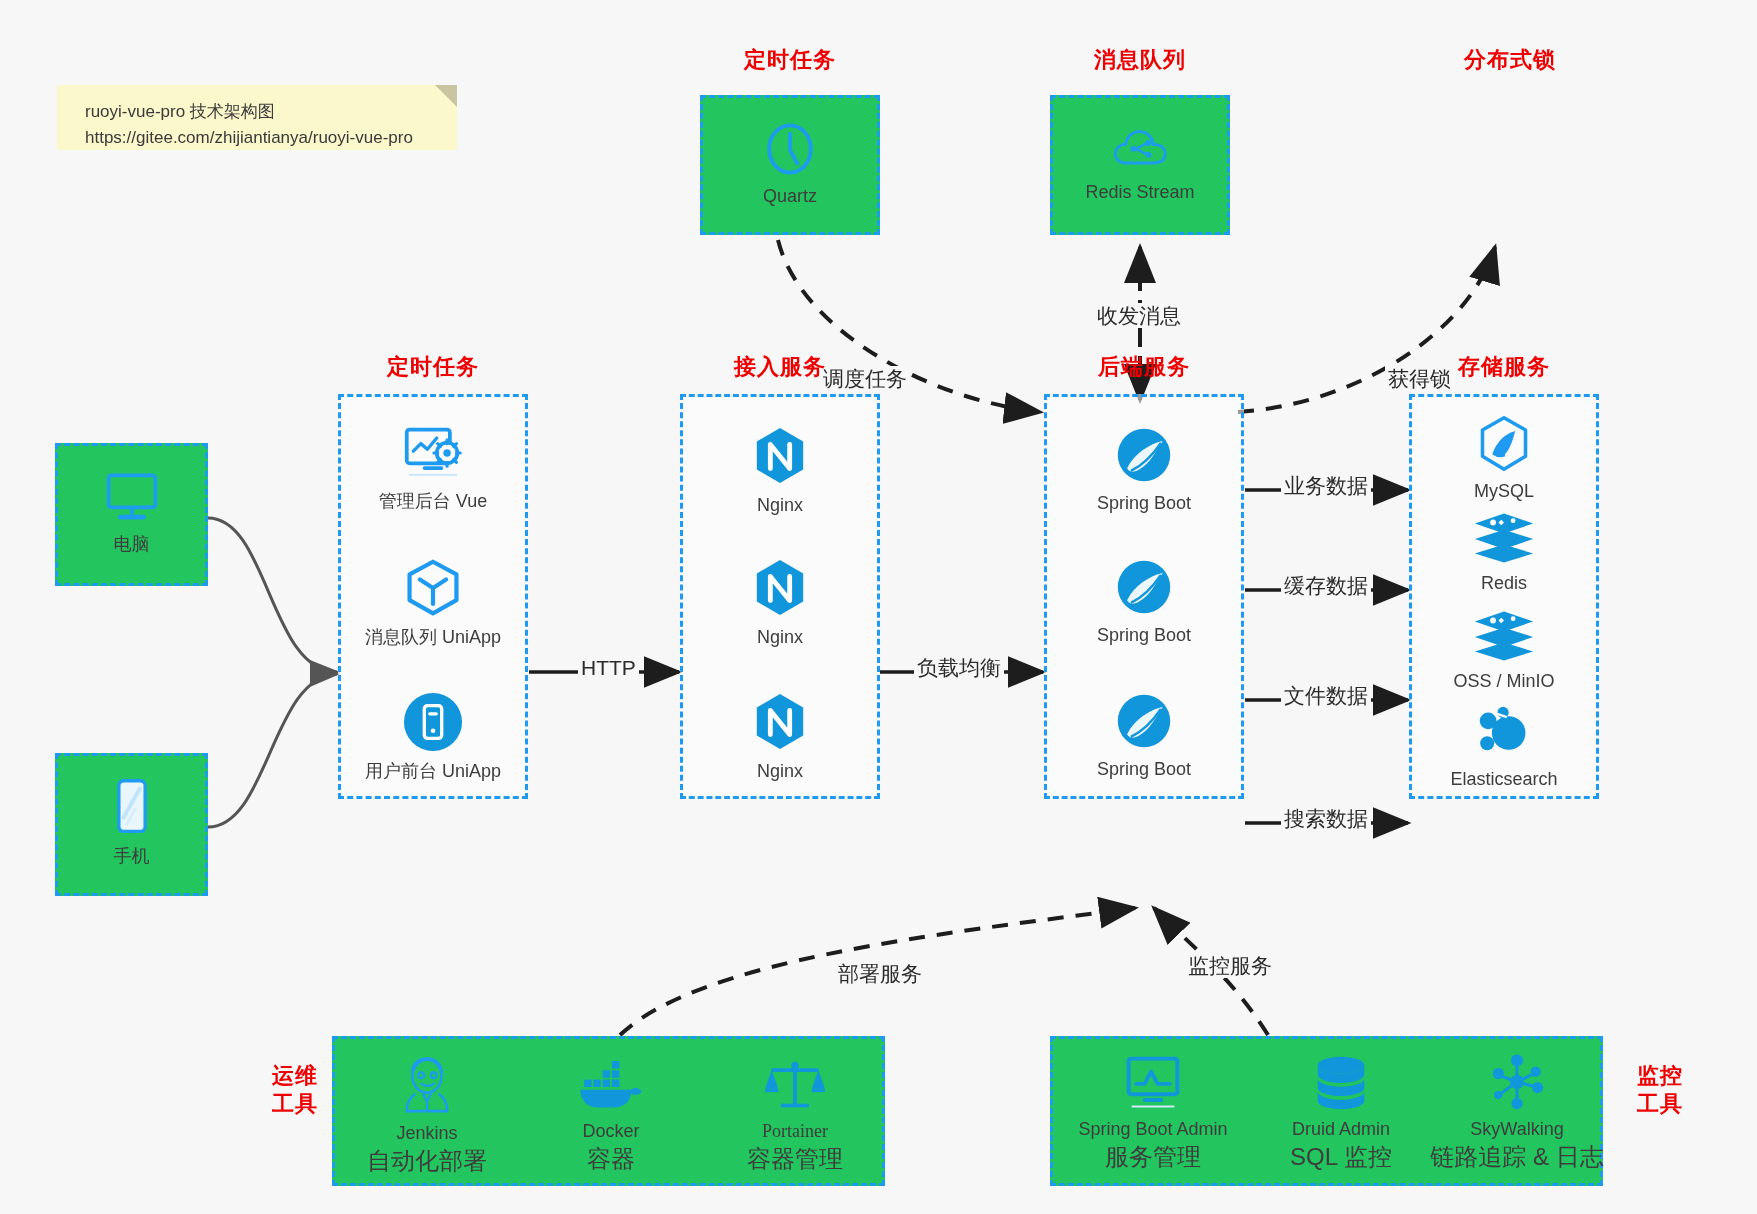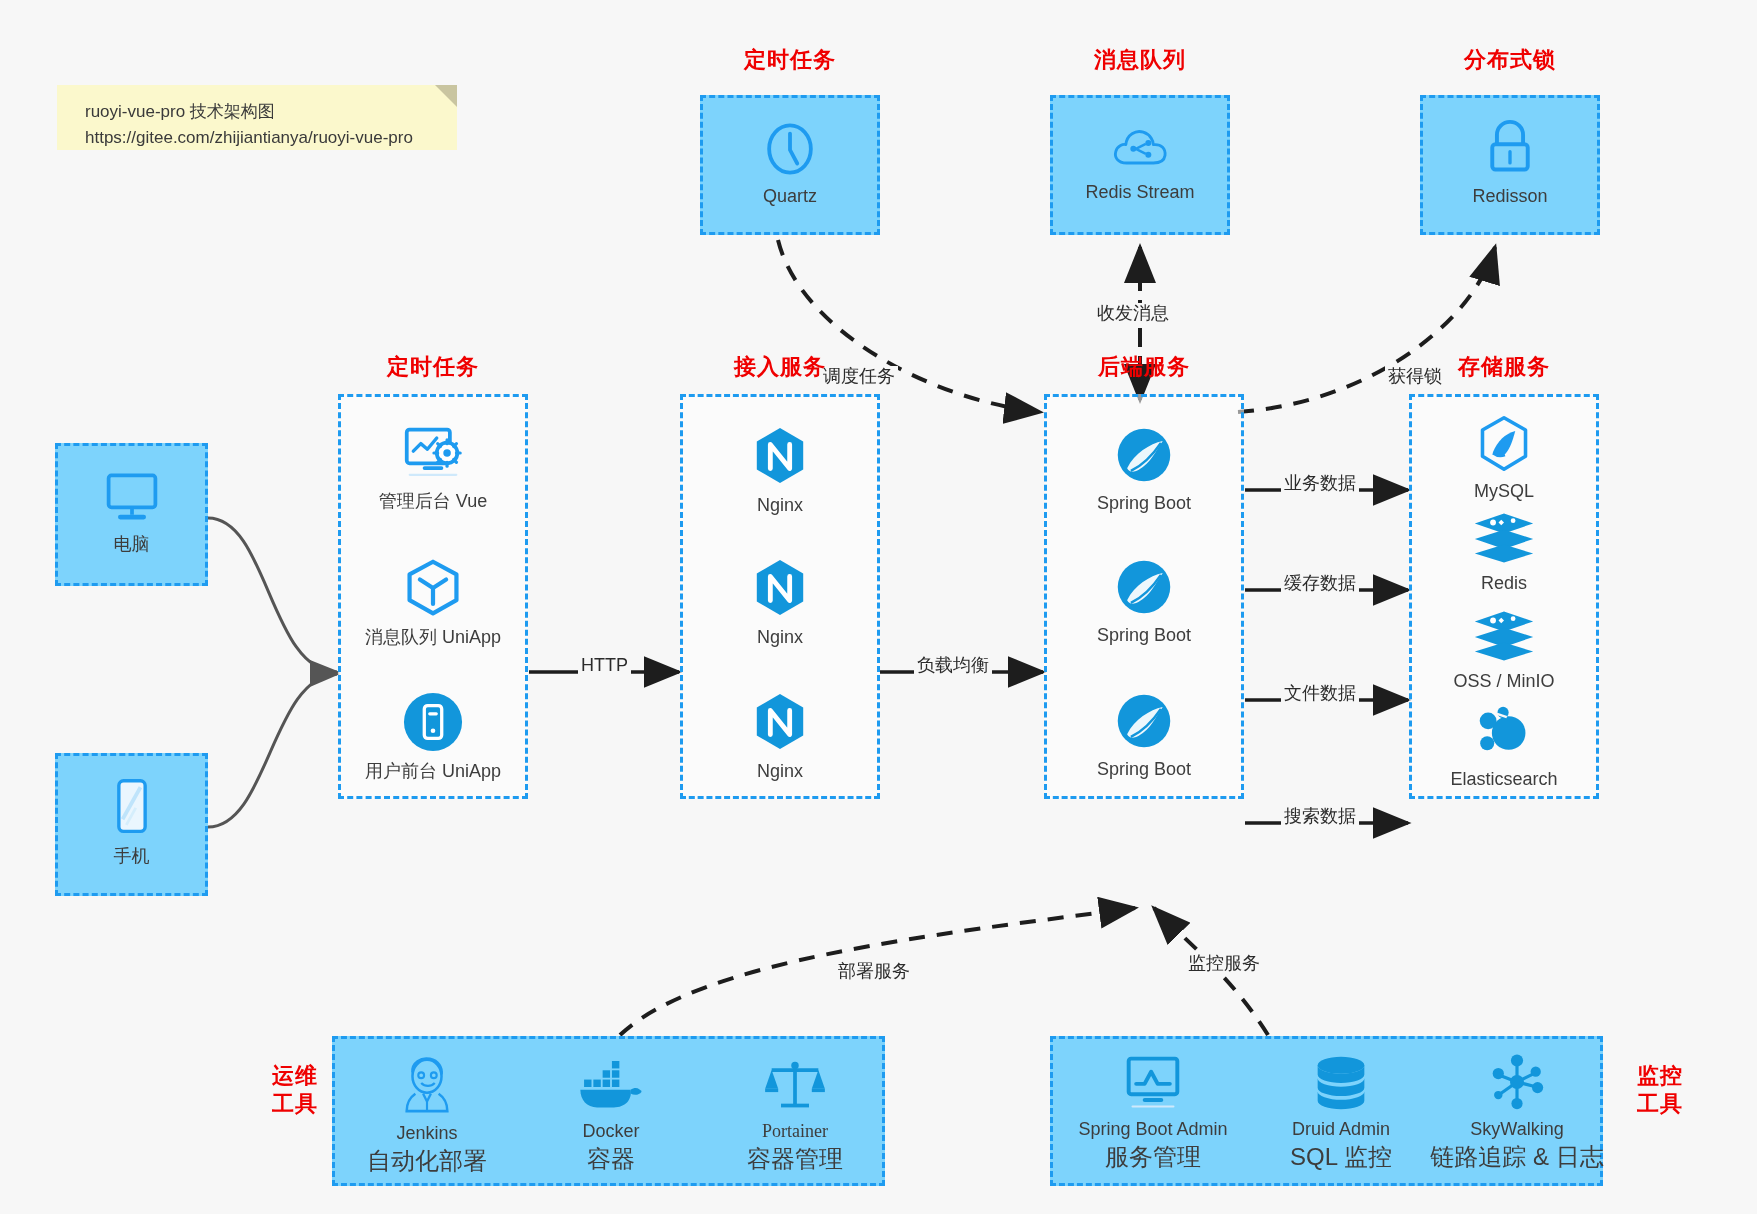--- a/index.html
+++ b/index.html
@@ -31,35 +31,35 @@
     position:absolute;color:#ef0000;font-weight:bold;font-size:22px;
     letter-spacing:1px;white-space:nowrap;text-align:center;
   }
   .ghead.side{line-height:1.25;}
 
   
   .box{
     position:absolute;box-sizing:border-box;
     border:3px dashed #1e9bf0;background:rgba(255,255,255,0.55);
   }
-  .box.white{background:#7dd3fc;}
+  .box.white{background:#22c55e;}
 
   
   .node{position:absolute;text-align:center;width:100%;}
   .node .cap{
     font-size:18px;color:#3d3d3d;margin-top:6px;white-space:nowrap;
     line-height:1.35;
   }
   .node .cap2{font-size:24px;color:#3d3d3d;line-height:1.35;white-space:nowrap;}
   .icon{display:block;margin:0 auto;}
 
   
   .elabel{
     position:absolute;background:#f7f7f7;color:#2b2b2b;
-    font-size:18px;white-space:nowrap;padding:0 3px;line-height:1.2;
+    font-size:21px;white-space:nowrap;padding:0 3px;line-height:1.2;
   }
 </style>
 </head>
 <body>
 
 <div class="canvas">
 
   <svg class="wires" viewBox="0 0 1757 1214">
     <defs>
       <marker id="ar-gray" markerWidth="10" markerHeight="8" refX="9" refY="4" orient="auto">
@@ -122,30 +122,20 @@
         <circle cx="28" cy="31" r="3.6" fill="#1e9bf0"></circle>
         <circle cx="46" cy="24" r="3.6" fill="#1e9bf0"></circle>
         <circle cx="46" cy="38" r="3.6" fill="#1e9bf0"></circle>
         <path d="M31 31 L43 25 M31 31 L43 37" stroke="#1e9bf0" stroke-width="3" fill="none"></path>
       </svg>
       <div class="cap">Redis Stream</div>
     </div>
   </div>
 
   <div class="ghead" style="left:1420px;top:45px;width:180px;">分布式锁</div>
-  <div class="box white" style="left:1420px;top:95px;width:180px;height:140px;">
-    <div class="node" style="top:20px;">
-      <svg class="icon" width="56" height="60" viewBox="0 0 60 64">
-        <path d="M16 28 L16 18 A14 14 0 0 1 44 18 L44 28" fill="none" stroke="#1e9bf0" stroke-width="4.2"></path>
-        <rect x="11" y="28" width="38" height="27" rx="3.5" fill="none" stroke="#1e9bf0" stroke-width="4.2"></rect>
-        <path d="M30 36 L30 48" stroke="#1e9bf0" stroke-width="3.6" stroke-linecap="round"></path>
-      </svg>
-      <div class="cap">Redisson</div>
-    </div>
-  </div>
 
   <div class="elabel" style="left:820px;top:366px;">调度任务</div>
   <div class="elabel" style="left:1094px;top:303px;">收发消息</div>
   <div class="elabel" style="left:1385px;top:366px;">获得锁</div>
 
   <div class="box white" style="left:55px;top:443px;width:153px;height:143px;">
     <div class="node" style="top:22px;">
       <svg class="icon" width="62" height="58" viewBox="0 0 66 62">
         <rect x="8" y="8" width="50" height="34" rx="3" fill="none" stroke="#1e9bf0" stroke-width="4"></rect>
         <path d="M33 42 L33 50" stroke="#1e9bf0" stroke-width="4"></path>

